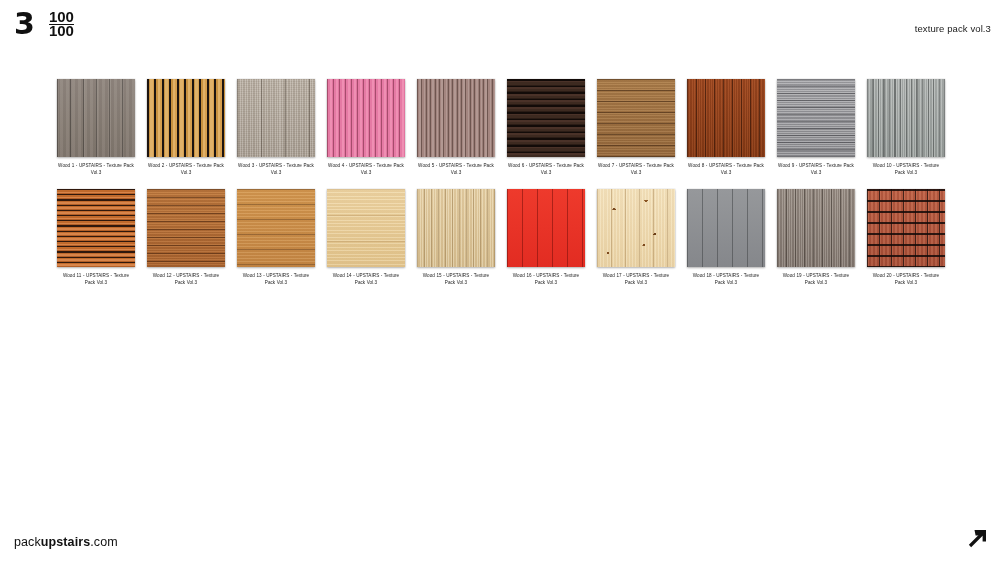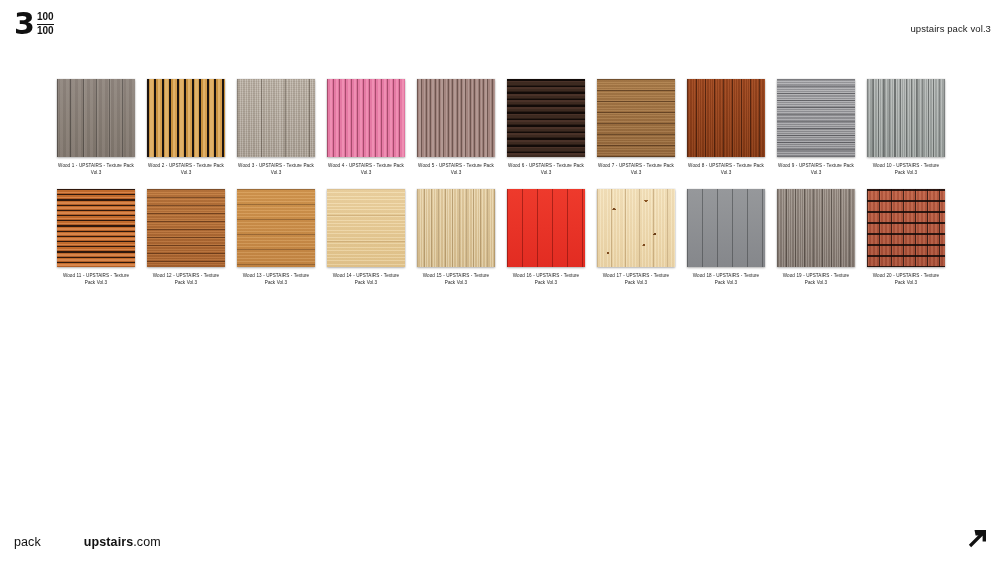--- a/index.html
+++ b/index.html
@@ -31,25 +31,25 @@
   }
   .logo-num {
     font-family: "DejaVu Sans", sans-serif;
     font-weight: 700;
     font-size: 30px;
     line-height: 28px;
     letter-spacing: -1px;
     color: #111111;
   }
   .logo-frac {
-    margin-left: 3px;
+    margin-left: 15px;
     margin-top: 1px;
     font-family: "Liberation Sans", sans-serif;
     font-weight: 700;
-    font-size: 10px;
+    font-size: 15px;
     line-height: 12px;
     color: #111111;
     text-align: center;
   }
   .logo-frac .den {
     border-top: 1.6px solid #111111;
     padding-top: 0px;
     margin-top: 1px;
   }
   .header-title {
@@ -94,42 +94,42 @@
 
   
   .footer-brand {
     position: absolute;
     left: 14px;
     bottom: 16px;
     font-size: 12.5px;
     color: #111111;
     letter-spacing: 0.1px;
   }
-  .footer-brand b { font-weight: 700; margin-left: 43px; }
+  .footer-brand b { font-weight: 700; }
   .footer-arrow {
     position: absolute;
     right: 14px;
     bottom: 14px;
     width: 26px;
     height: 26px;
   }
   .footer-arrow svg { display: block; }
 </style>
 </head>
 <body>
 
 <div class="header">
   <div class="logo">
     <div class="logo-num">3</div>
     <div class="logo-frac">
       <div class="num">100</div>
       <div class="den">100</div>
     </div>
   </div>
-  <div class="header-title">upstairs pack vol.3</div>
+  <div class="header-title">texture pack vol.3</div>
 </div>
 
 <div class="grid" id="grid">
     <div class="cell">
       <div class="swatch" style="background: repeating-linear-gradient(90deg, rgba(0, 0, 0, 0.3) 0px, rgba(0, 0, 0, 0.3) 1px, rgba(255, 255, 255, 0.05) 1px, rgba(255, 255, 255, 0.05) 2px, rgba(0, 0, 0, 0) 2px, rgba(0, 0, 0, 0) 13px), repeating-linear-gradient(90deg, rgba(0, 0, 0, 0.05) 0px, rgba(0, 0, 0, 0.05) 3px, rgba(255, 255, 255, 0.04) 3px, rgba(255, 255, 255, 0.04) 6px), linear-gradient(rgb(146, 136, 128), rgb(130, 120, 111));"></div>
       <div class="caption">Wood 1 - UPSTAIRS - Texture Pack Vol.3</div>
     </div>
     <div class="cell">
       <div class="swatch" style="background: repeating-linear-gradient(90deg, rgb(29, 20, 16) 0px, rgb(29, 20, 16) 2px, rgb(200, 145, 63) 2px, rgb(200, 145, 63) 3.2px, rgb(224, 177, 105) 3.2px, rgb(224, 177, 105) 6px, rgb(215, 159, 78) 6px, rgb(215, 159, 78) 7.5px), linear-gradient(rgb(220, 169, 93), rgb(200, 147, 63));"></div>
       <div class="caption">Wood 2 - UPSTAIRS - Texture Pack Vol.3</div>

